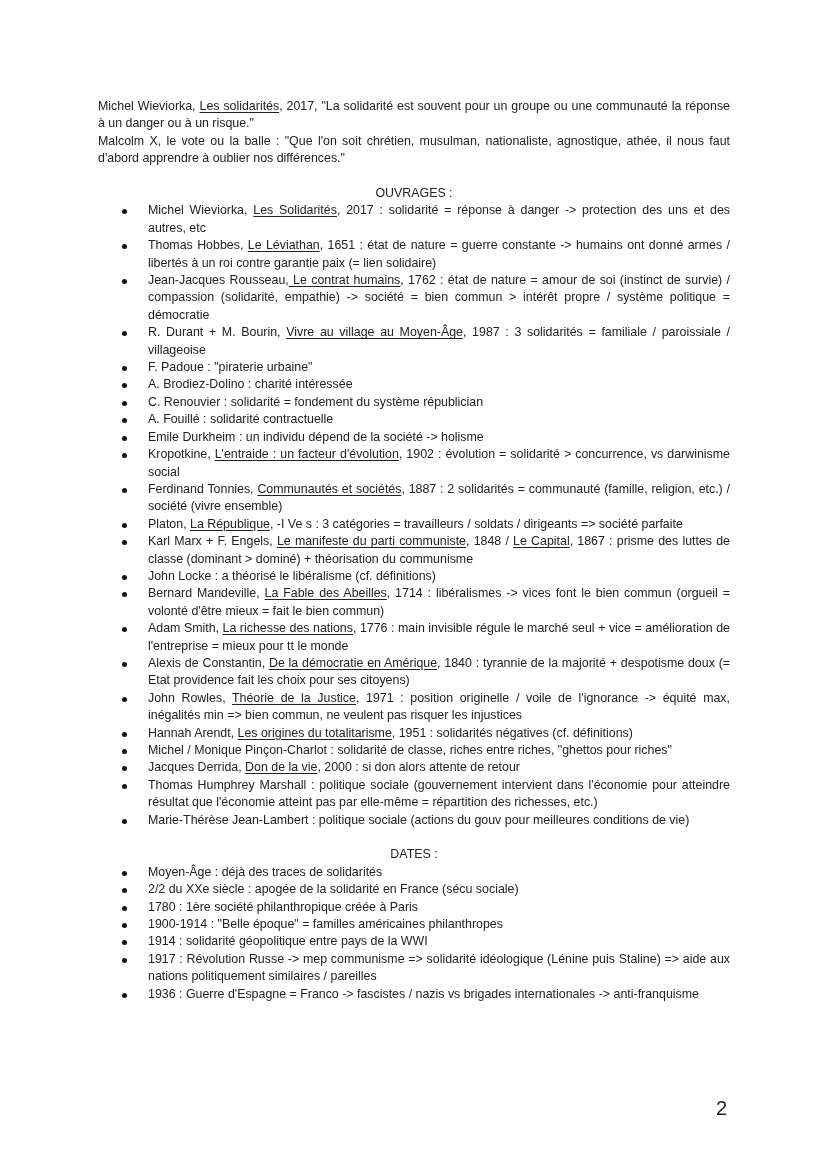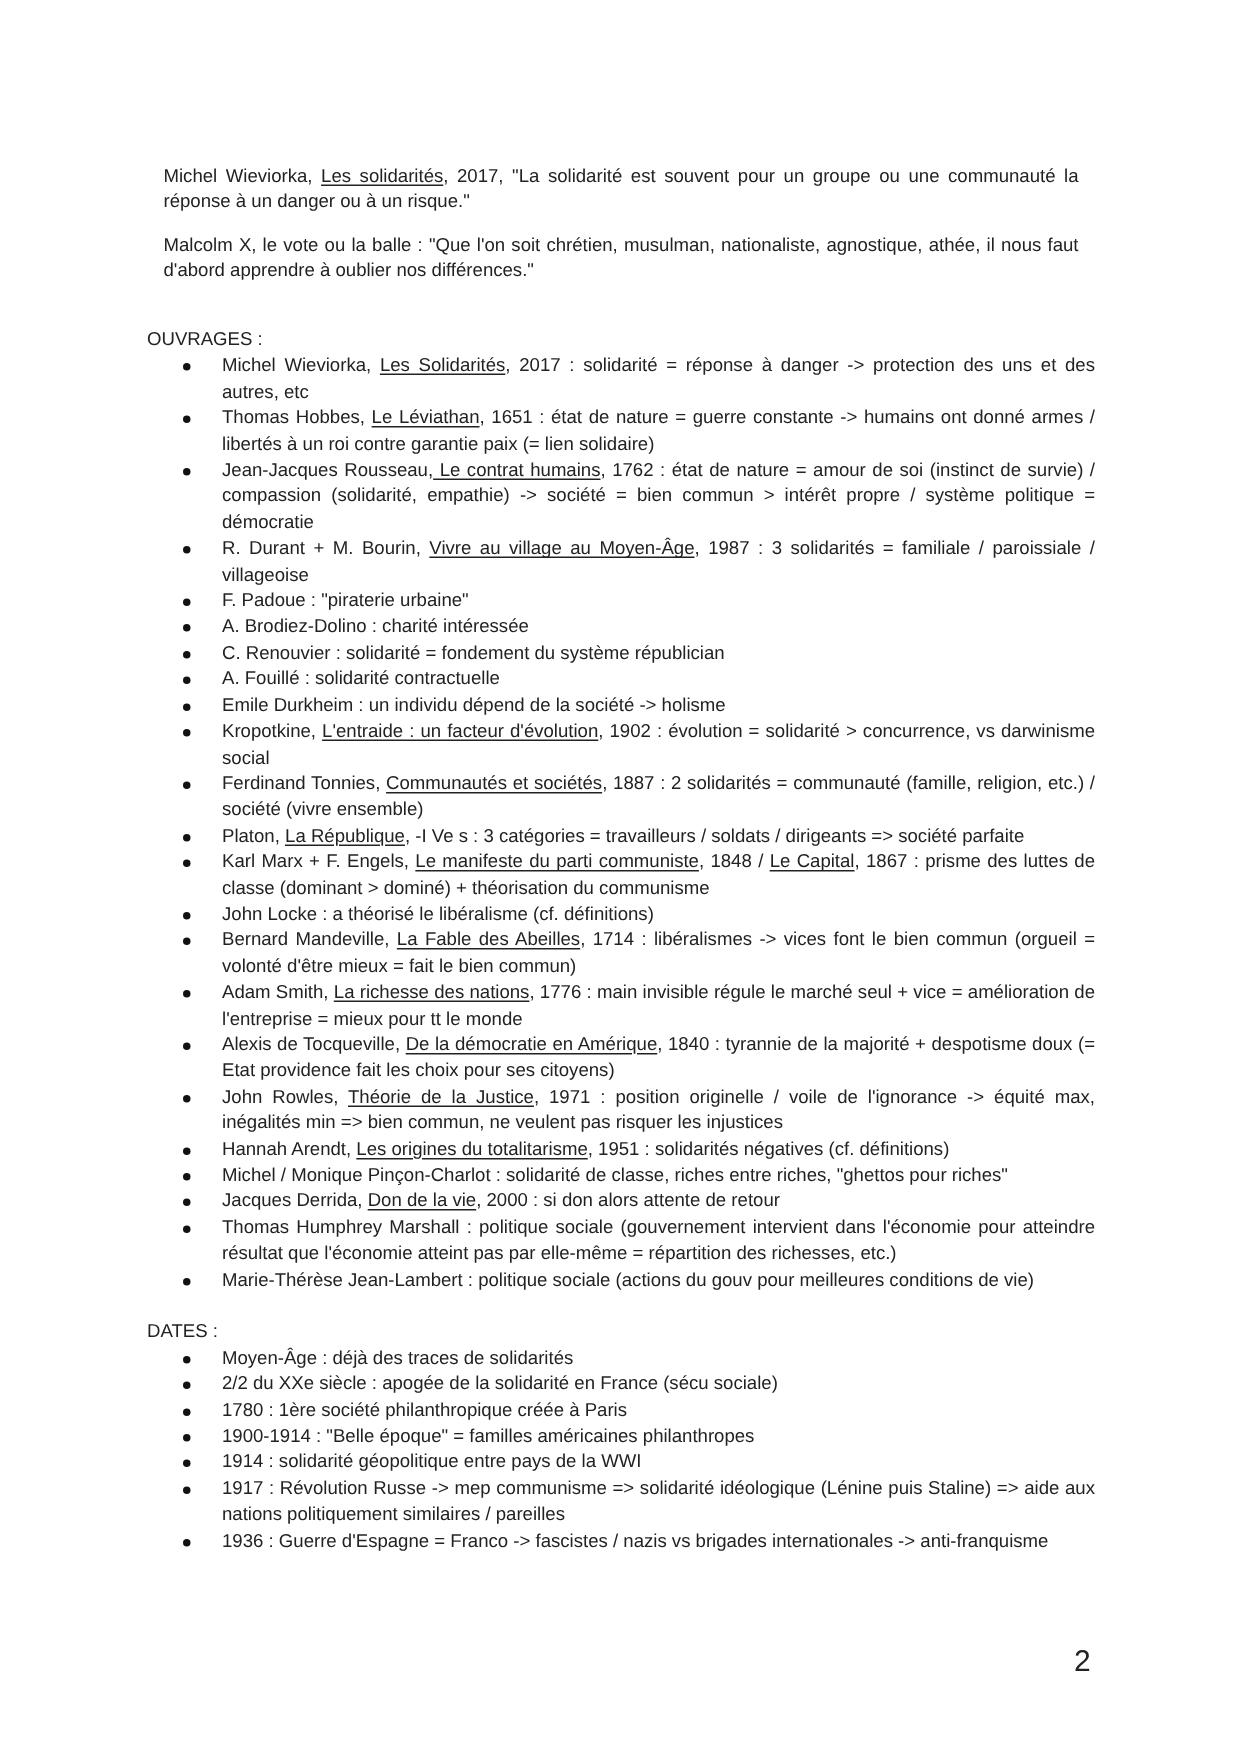--- a/index.html
+++ b/index.html
@@ -1,21 +1,21 @@
 <!DOCTYPE html>
 <html><head>
 <meta charset="utf-8">
 <style>
   html, body { margin: 0; padding: 0; background: #ffffff; }
   body { width: 828px; height: 1171px; position: relative; overflow: hidden;
          font-family: "Liberation Sans", "DejaVu Sans", sans-serif; color: #222; }
   .page { position: absolute; left: 98px; top: 98px; width: 632px; font-size: 12.4px; line-height: 17.4px; }
-  .para { margin: 11px; text-align: justify; text-align-last: left; }
+  .para { margin: 0; text-align: justify; text-align-last: left; }
   .spacer { height: 17.4px; }
-  .section-title { margin: 0; }
+  .section-title { margin: 0; text-align: center; }
   ul.list { list-style: none; margin: 0; padding: 0 0 0 50px; }
   ul.list li { position: relative; margin: 0; text-align: justify; text-align-last: left; }
   ul.list li::before { content: ""; position: absolute; left: -26px; top: 7px; width: 5px; height: 5px;
                        border-radius: 50%; background: #111; }
   .u { text-decoration: underline; text-underline-offset: 2px; }
   .page-number { position: absolute; left: 716px; top: 1097px; font-size: 20px; color: #222; }
 </style>
 </head>
 <body>
 
@@ -37,21 +37,21 @@
         <li><span>C. Renouvier : solidarité = fondement du système républician</span></li>
         <li><span>A. Fouillé : solidarité contractuelle</span></li>
         <li><span>Emile Durkheim : un individu dépend de la société -&gt; holisme</span></li>
         <li><span>Kropotkine, </span><span class="u">L'entraide : un facteur d'évolution</span><span>, 1902 : évolution = solidarité &gt; concurrence, vs darwinisme social</span></li>
         <li><span>Ferdinand Tonnies, </span><span class="u">Communautés et sociétés</span><span>, 1887 : 2 solidarités = communauté (famille, religion, etc.) / société (vivre ensemble)</span></li>
         <li><span>Platon, </span><span class="u">La République</span><span>, -I Ve s : 3 catégories = travailleurs / soldats / dirigeants =&gt; société parfaite</span></li>
         <li><span>Karl Marx + F. Engels, </span><span class="u">Le manifeste du parti communiste</span><span>, 1848 / </span><span class="u">Le Capital</span><span>, 1867 : prisme des luttes de classe (dominant &gt; dominé) + théorisation du communisme</span></li>
         <li><span>John Locke : a théorisé le libéralisme (cf. définitions)</span></li>
         <li><span>Bernard Mandeville, </span><span class="u">La Fable des Abeilles</span><span>, 1714 : libéralismes -&gt; vices font le bien commun (orgueil = volonté d'être mieux = fait le bien commun)</span></li>
         <li><span>Adam Smith, </span><span class="u">La richesse des nations</span><span>, 1776 : main invisible régule le marché seul + vice = amélioration de l'entreprise = mieux pour tt le monde</span></li>
-        <li><span>Alexis de Tocqueville, </span><span class="u">De la démocratie en Amérique</span><span>, 1840 : tyrannie de la majorité + despotisme doux (= Etat providence fait les choix pour ses citoyens)</span></li>
+        <li><span>Alexis de Constantin, </span><span class="u">De la démocratie en Amérique</span><span>, 1840 : tyrannie de la majorité + despotisme doux (= Etat providence fait les choix pour ses citoyens)</span></li>
         <li><span>John Rowles, </span><span class="u">Théorie de la Justice</span><span>, 1971 : position originelle / voile de l'ignorance -&gt; équité max, inégalités min =&gt; bien commun, ne veulent pas risquer les injustices</span></li>
         <li><span>Hannah Arendt, </span><span class="u">Les origines du totalitarisme</span><span>, 1951 : solidarités négatives (cf. définitions)</span></li>
         <li><span>Michel / Monique Pinçon-Charlot : solidarité de classe, riches entre riches, "ghettos pour riches"</span></li>
         <li><span>Jacques Derrida, </span><span class="u">Don de la vie</span><span>, 2000 : si don alors attente de retour</span></li>
         <li><span>Thomas Humphrey Marshall : politique sociale (gouvernement intervient dans l'économie pour atteindre résultat que l'économie atteint pas par elle-même = répartition des richesses, etc.)</span></li>
         <li><span>Marie-Thérèse Jean-Lambert : politique sociale (actions du gouv pour meilleures conditions de vie)</span></li>
       </ul>
   </div>
   <div class="spacer"></div>
   <div id="section-1">

